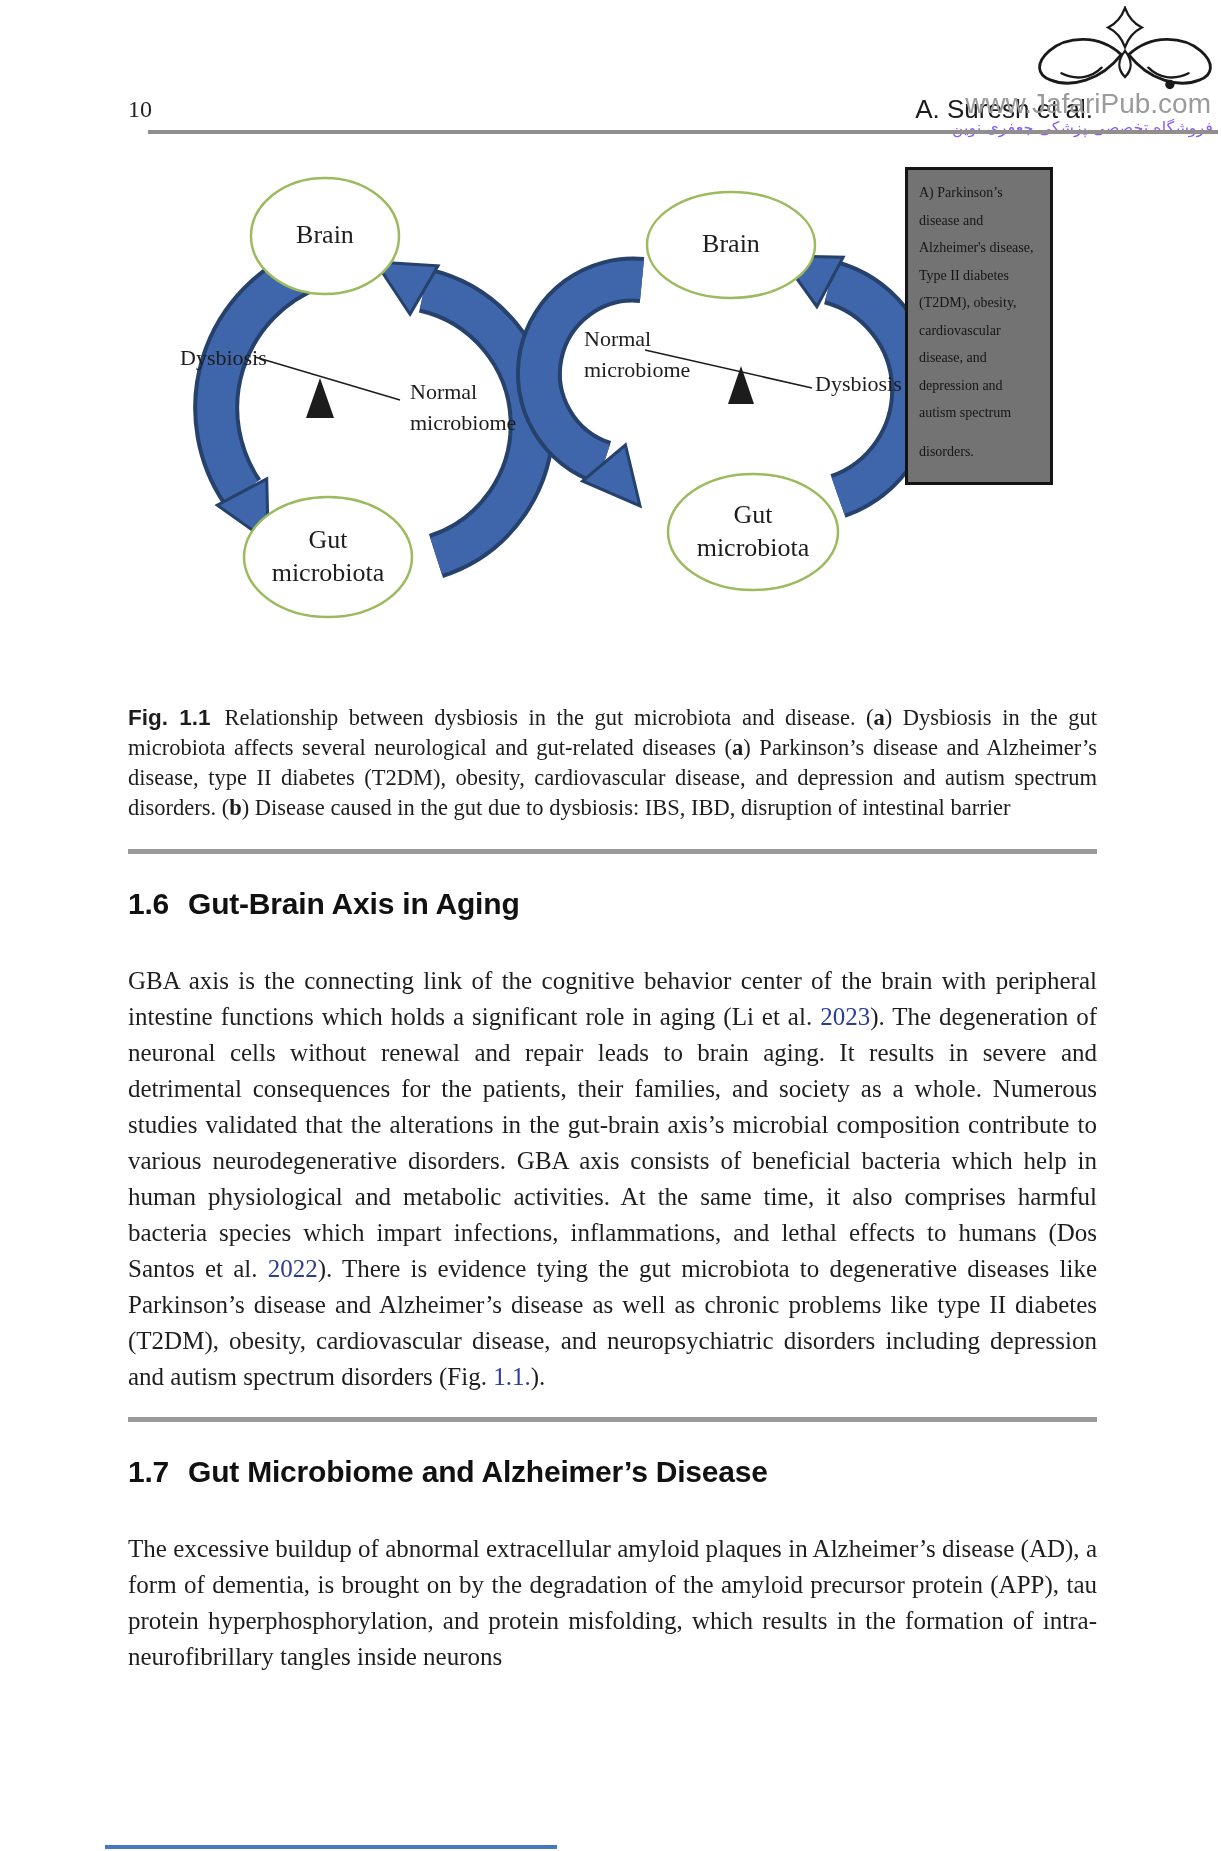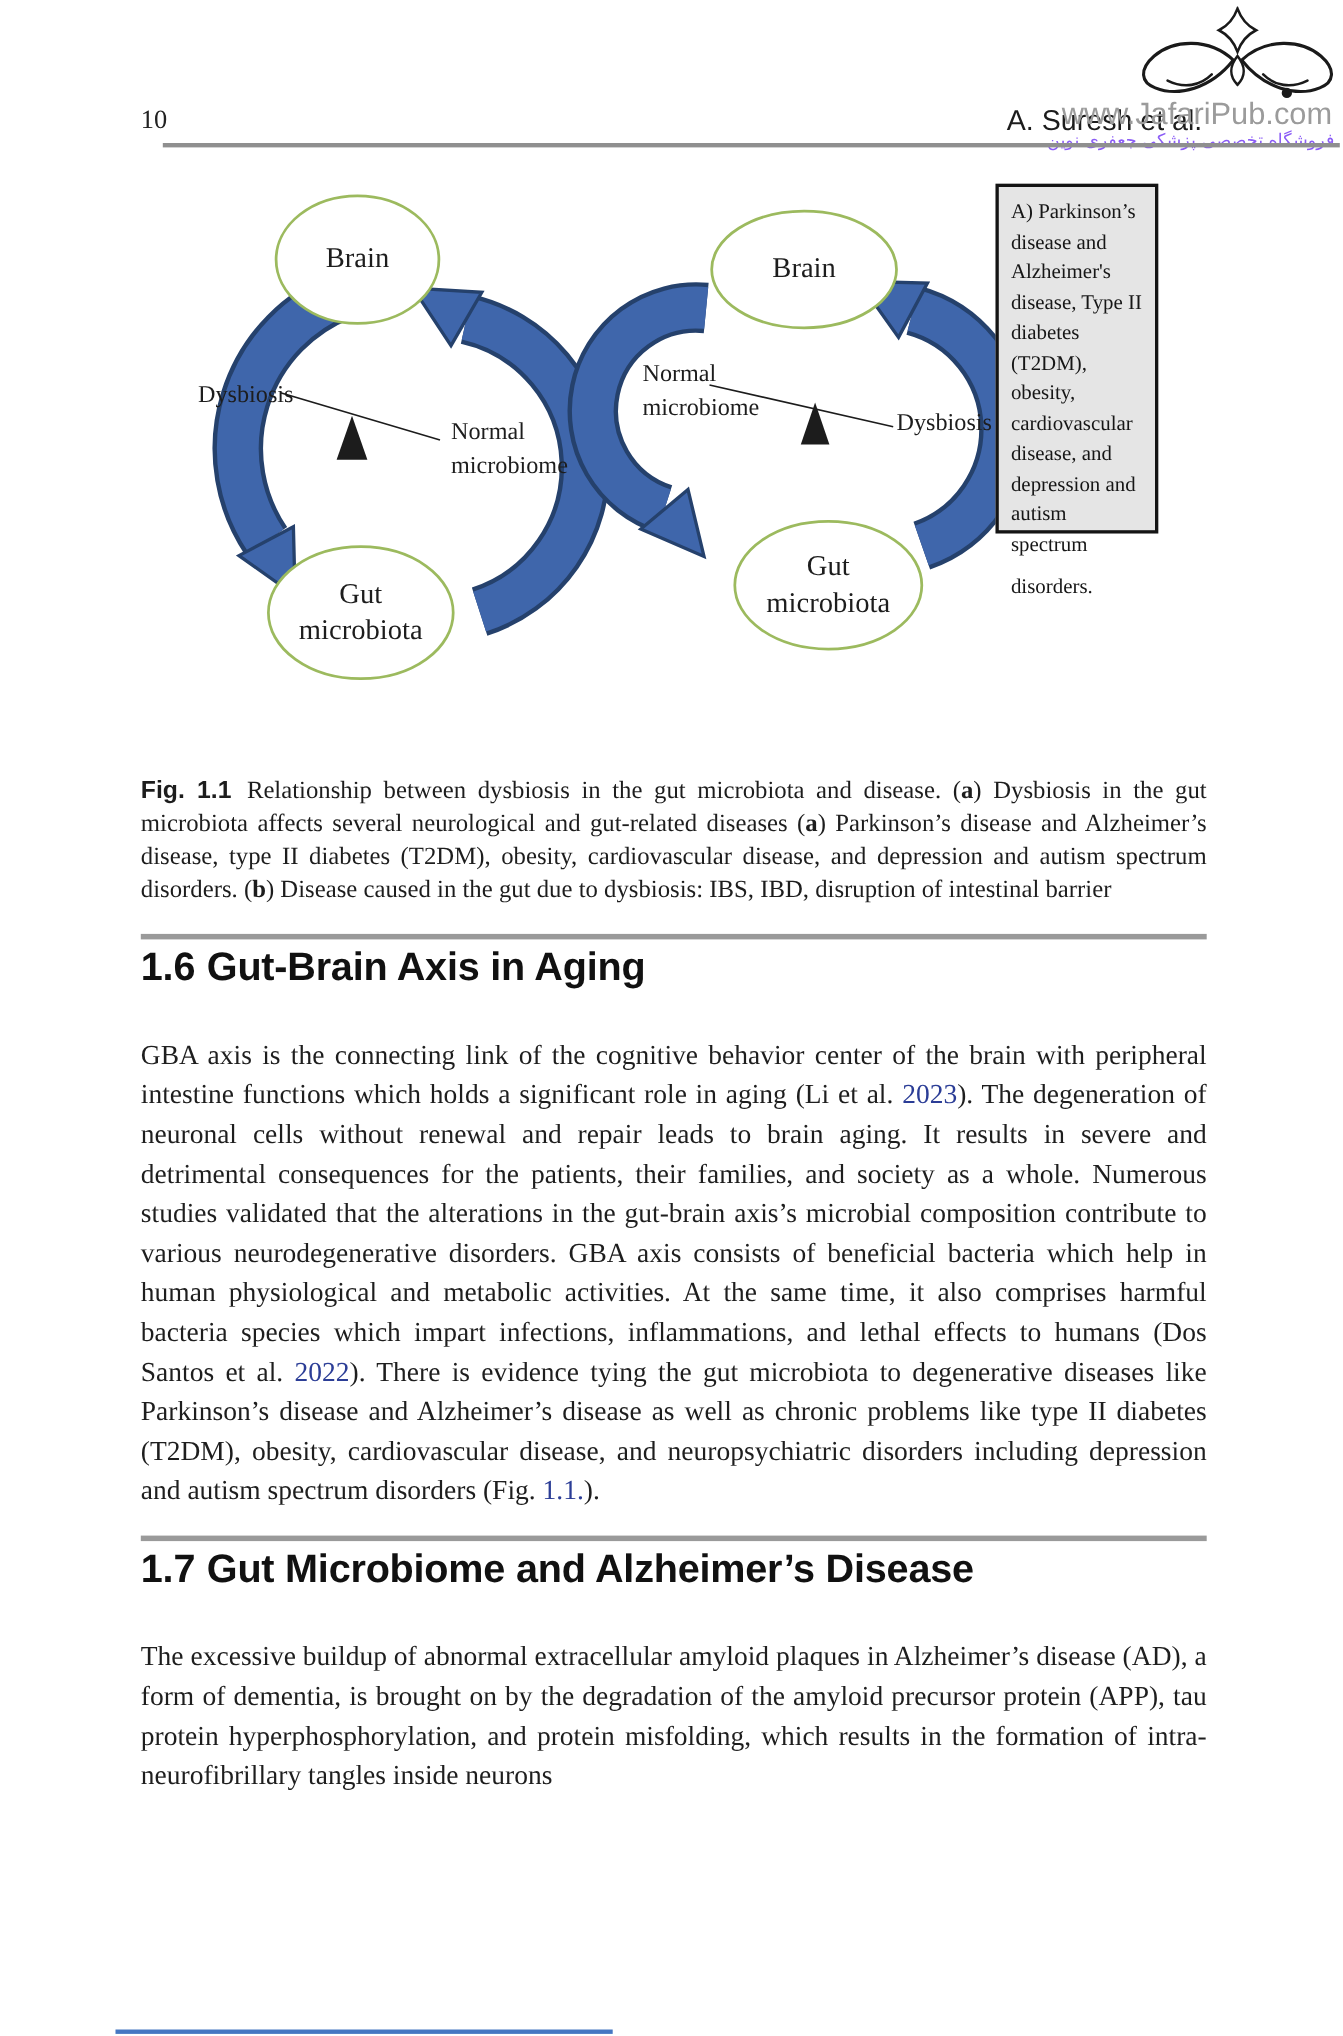--- a/index.html
+++ b/index.html
@@ -31,38 +31,38 @@
   }
   
   .figure-wrap { position:absolute; left:0; top:140px; width:1221px; height:560px; }
   .fig-svg { position:absolute; left:0; top:-140px; width:1221px; height:700px; }
   .fig-label {
     position:absolute; font-family:"Liberation Serif", serif; font-size:22px;
     color:#1d1d1d; white-space:pre-line; line-height:31px;
   }
   .fig-label.ellipse-title { font-size:26px; text-align:center; line-height:33px; }
   .fig-box {
-    position:absolute; border:3px solid #141414; background:#e5e5e5;
-    font-family:"Liberation Serif", serif; font-size:19px; line-height:27.5px;
+    position:absolute; border:3px solid #141414; background:#737373;
+    font-family:"Liberation Serif", serif; font-size:14px; line-height:27.5px;
     padding:9px 8px 0 11px; color:#161616;
   }
   .fig-box .gap-line { margin-top:11px; }
   
   .content { position:absolute; left:128px; top:703px; width:969px; }
   .caption {
     font-size:22.5px; line-height:30px; text-align:justify; color:#1d1d1d; margin:0;
   }
   .caption .fig-num {
     font-family:"Liberation Sans", sans-serif; font-weight:bold; margin-right:14px;
   }
   .caption b, .body-para b { font-weight:bold; }
   .sec-rule { height:5px; background:#9a9a9a; margin-top:26px; }
   .sec-head {
-    margin:4px 0 0 0; font-family:"Liberation Sans", sans-serif;
-    font-weight:bold; font-size:36px; color:#111; letter-spacing:-0.2px;
+    margin:33px 0 0 0; font-family:"Liberation Sans", sans-serif;
+    font-weight:bold; font-size:30px; color:#111; letter-spacing:-0.2px;
   }
   .sec-head .h-num { display:inline-block; min-width:60px; }
   .body-para {
     margin:42px 0 0 0; font-size:25px; line-height:36px; text-align:justify; color:#1e1e1e;
   }
   .ref-link { color:#2b3d96; text-decoration:none; cursor:pointer; }
   .bottom-bar {
     position:absolute; left:105px; top:1845px; width:452px; height:4px; background:#4577c2;
   }
 </style>

